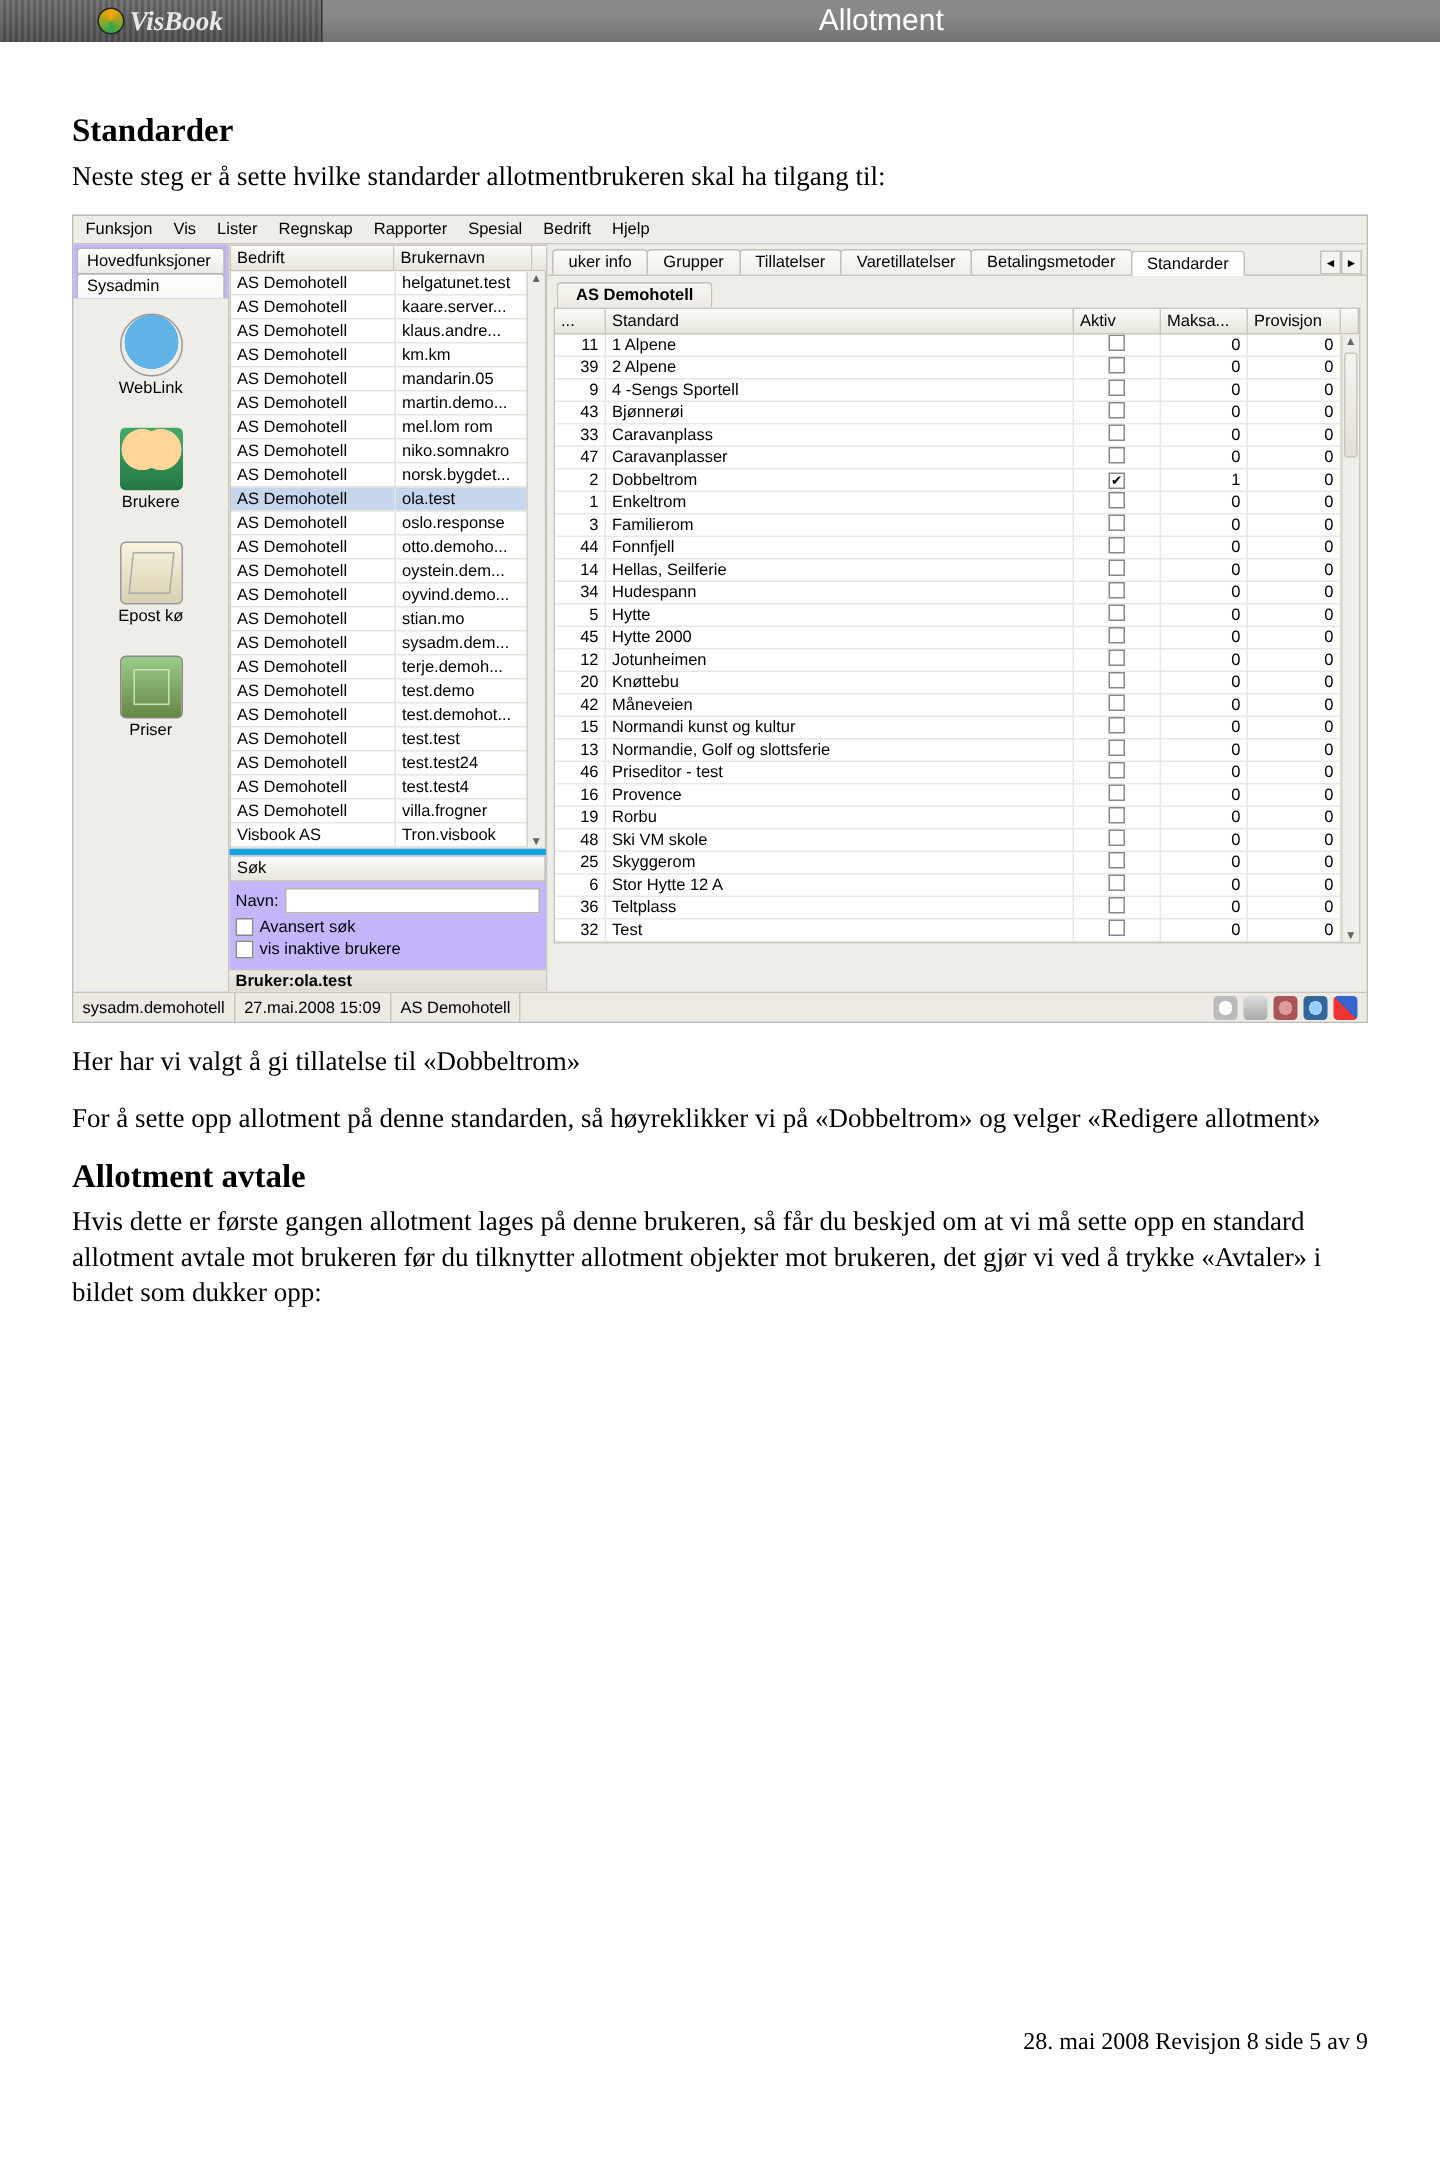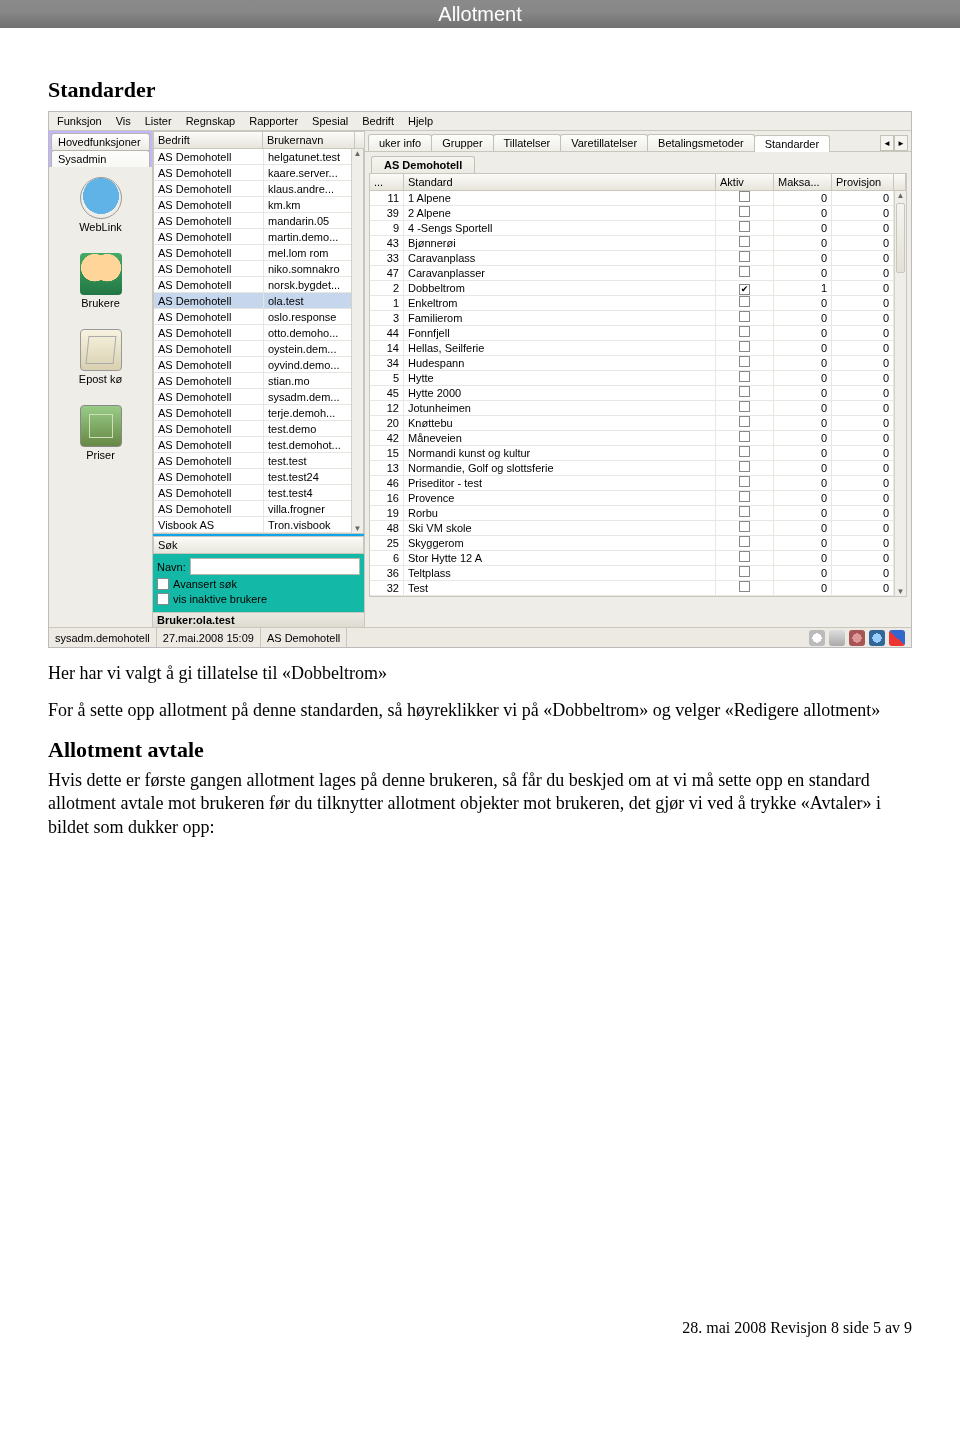--- a/index.html
+++ b/index.html
@@ -31,21 +31,21 @@
   .logo-swirl {
     width: 18px; height: 18px; border-radius: 50%;
     background: conic-gradient(#ffa400, #2aa84a, #ffa400);
     border: 1px solid #222;
   }
   .logo-text {
     font-family: Georgia, serif; font-style: italic; font-weight: bold;
     font-size: 18px; color: #e8e8e8;
   }
   .header-title { flex: 1; text-align: center; font-family: Liberation Sans, sans-serif; }
-  .doc-body { padding: 20px 48px 0 48px; margin-top: 15px; }
+  .doc-body { padding: 32px 48px 0 48px; }
   h2.section { font-size: 22px; font-weight: bold; margin: 14px 0 6px 0; }
   p.flow { margin: 4px 0 14px 0; line-height: 1.3; }
 
   
   .screenshot {
     border: 1px solid #bbb;
     font-family: Tahoma, Arial, sans-serif;
     font-size: 11px;
     background: #eceae5;
     color: #000;
@@ -104,21 +104,21 @@
     border-bottom: 1px solid #e6e6e1; border-right: 1px solid #e6e6e1;
     padding: 1px 4px; white-space: nowrap; overflow:hidden; text-overflow:ellipsis;
     height: 16px; line-height: 14px;
   }
   .grid-row.sel > div { background: #c6d6ec; }
   .mid-scroll { position:absolute; right:0; top:0; width:12px; height:100%; background:#efeee8; border-left:1px solid #d4d1c7;}
   .mid-scroll::before { content:"▲"; font-size:8px; display:block; text-align:center; color:#666;}
   .mid-scroll::after { content:"▼"; font-size:8px; display:block; text-align:center; color:#666; position:absolute; bottom:0; left:0; right:0;}
 
   .search-box {
-    border-top: 2px solid #0ea5e9; padding: 2px 4px 4px 4px; background:#14b8a6;
+    border-top: 4px solid #0ea5e9; padding: 2px 4px 4px 4px; background:#c4b5fd;
   }
   .search-box .hdr {
     background: linear-gradient(#fbfbf8,#e7e5dc); border:1px solid #c9c6bd;
     padding:2px 4px; margin: -2px -4px 4px -4px;
   }
   .sb-row { display:flex; align-items:center; gap:4px; margin:3px 0; }
   .sb-row input[type=text] { flex:1; border:1px solid #b8b5ab; height:17px; font-size:11px; padding:0 3px; }
   .cb { width:12px; height:12px; border:1px solid #888; background:#fff; display:inline-block; }
   .brukerline { background:linear-gradient(#eceae3,#dedbd1); border-top:1px solid #c9c6bd; padding:1px 4px; font-weight:bold; }
 
@@ -186,25 +186,30 @@
     font-size: 16px; text-align: right; padding: 0 48px;
     position: relative; margin-top: 480px;
   }
 </style>
 </head>
 <body>
 
 <div class="page">
 
   <div class="header-bar">
+    <div class="logo-block">
+      <span class="logo-swirl"></span>
+      <span class="logo-text">VisBook</span>
+    </div>
     <div class="header-title">Allotment</div>
   </div>
 
   <div class="doc-body">
     <h2 class="section">Standarder</h2>
+    <p class="flow">Neste steg er å sette hvilke standarder allotmentbrukeren skal ha tilgang til:</p>
 
     <div class="screenshot">
 
       <div class="menubar" id="menubar">
           <span>Funksjon</span>
           <span>Vis</span>
           <span>Lister</span>
           <span>Regnskap</span>
           <span>Rapporter</span>
           <span>Spesial</span>

